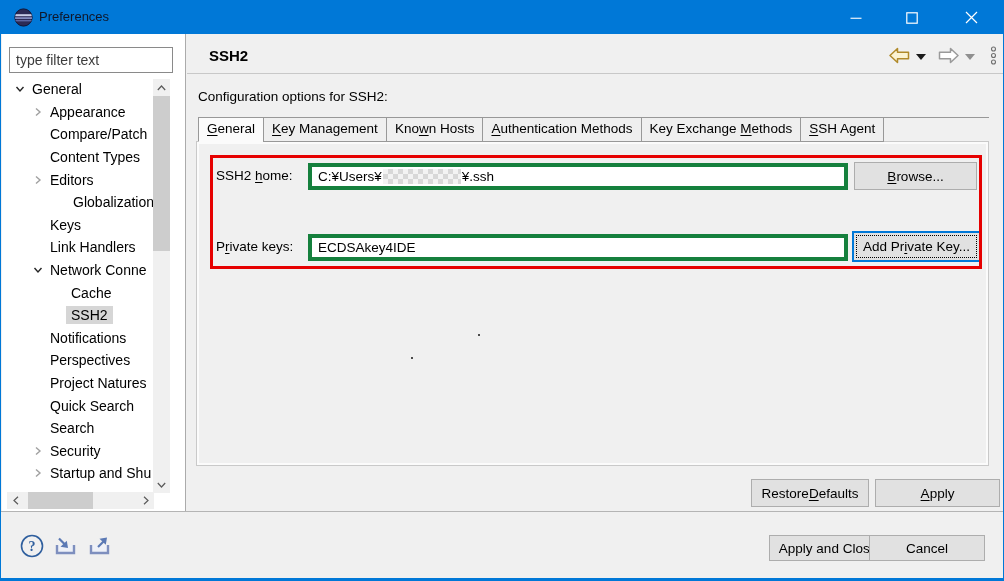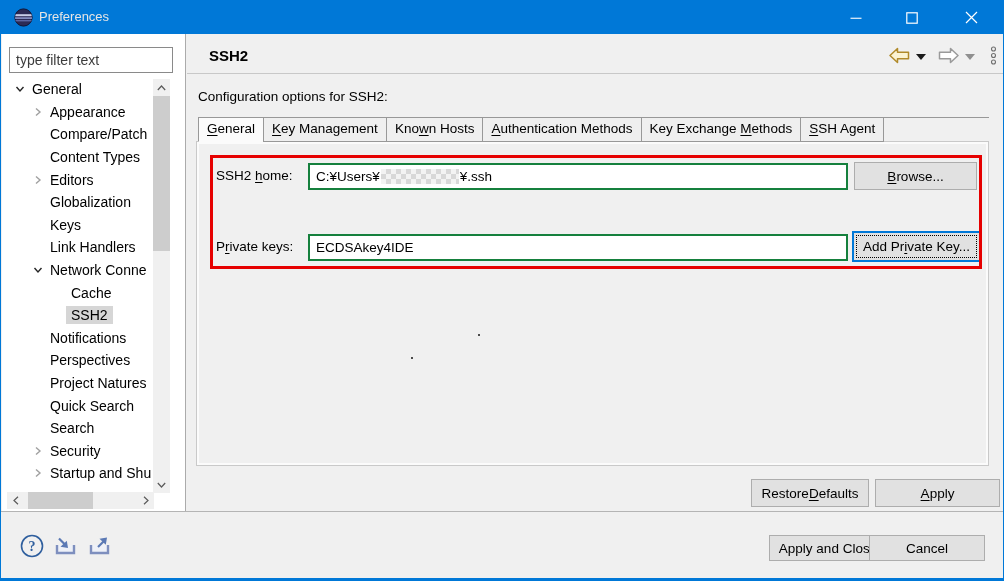--- a/index.html
+++ b/index.html
@@ -4,21 +4,21 @@
 <style>
   * { margin:0; padding:0; box-sizing:border-box; }
   html,body { width:1004px; height:581px; }
   body { font-family:"Liberation Sans", sans-serif; font-size:13.5px; color:#000; background:#f0f0f0; position:relative; }
   .window { position:absolute; left:0; top:0; width:1004px; height:581px; background:#f0f0f0;
             border:1px solid #0078d7; border-bottom-width:3px; overflow:hidden; }
   .abs { position:absolute; }
 
   
   .titlebar { position:absolute; left:0; top:0; width:100%; height:33px; background:#0078d7; color:#fff; }
-  .titlebar .title { position:absolute; left:38px; top:8px; font-size:13px; color:#e5e5e5; }
+  .titlebar .title { position:absolute; left:38px; top:8px; font-size:13px; color:#0f172a; }
   .winbtn { position:absolute; top:0; width:46px; height:33px; display:flex; align-items:center; justify-content:center; }
 
   
   .sidebar { position:absolute; left:1px; top:33px; width:183px; height:477px; background:#ffffff; overflow:hidden; }
   .vdivider { position:absolute; left:184px; top:33px; width:1px; height:477px; background:#ababab; }
   .filter { position:absolute; left:7px; top:13px; width:164px; height:26px; border:1px solid #8a8a8a; background:#fff;
             font-family:"Liberation Sans",sans-serif; font-size:14px; color:#3c3c3c; padding:0 6px; outline:none; }
   .tree { position:absolute; left:0; top:44px; width:152px; }
   .trow { height:22.6px; display:flex; align-items:center; white-space:nowrap; overflow:hidden; font-size:14px; }
   .trow .chev { width:10px; height:10px; display:inline-flex; flex:0 0 auto; margin-right:7px; }
@@ -49,21 +49,21 @@
          border-top:1px solid #989898; border-left:1px solid #989898; border-bottom:1px solid #989898;
          font-size:13.5px; white-space:nowrap; }
   .tab:last-child { border-right:1px solid #989898; }
   .tab.selected { background:#fbfbfb; border-bottom-color:#fbfbfb; z-index:3; }
 
   
   .contentbox { position:absolute; left:195px; top:140px; width:793px; height:325px;
                 border:1px solid #c9c9c9; box-shadow:inset 0 0 0 2px #fbfbfb; background:#f0f0f0; }
   .redrect { position:absolute; left:209px; top:154px; width:772px; height:114px; border:3px solid #e60000; z-index:5; }
   .fieldlabel { position:absolute; font-size:13.5px; }
-  .textinput { position:absolute; border:2px solid #15803d; background:#fff; font-size:13.5px;
+  .textinput { position:absolute; border:4px solid #15803d; background:#fff; font-size:13.5px;
                display:flex; align-items:center; padding:0 6px; white-space:nowrap; overflow:hidden; }
   .redacted { display:inline-block; width:78px; height:15px; margin:0 1px; vertical-align:-3px;
               background-image:
                 linear-gradient(45deg,#d8d8d8 25%,transparent 25%,transparent 75%,#d8d8d8 75%),
                 linear-gradient(45deg,#d8d8d8 25%,#f3f3f3 25%,#f3f3f3 75%,#d8d8d8 75%);
               background-size:10px 10px; background-position:0 0,5px 5px; }
   .btn { position:absolute; background:#e1e1e1; border:1px solid #adadad; font-family:"Liberation Sans",sans-serif;
          font-size:13.5px; display:flex; align-items:center; justify-content:center; white-space:nowrap; }
   .btn.focused { border:2px solid #0078d7; outline:1px dotted #000; outline-offset:-5px; }
   .speck { position:absolute; width:2px; height:2px; background:#4a4a4a; }
@@ -137,21 +137,21 @@
         <span class="tlabel">Content Types</span>
       </div>
       <div class="trow d1">
         <span class="chev">
             <svg width="10" height="10">
               <path d="M3 1.5 L7 5 L3 8.5" fill="none" stroke="#a0a0a0" stroke-width="1.4"></path>
             </svg>
           </span>
         <span class="tlabel">Editors</span>
       </div>
-      <div class="trow d1" style="padding-left:48px;">
+      <div class="trow d1" style="padding-left:48px;justify-content:flex-end;">
         <span class="tlabel">Globalization</span>
       </div>
       <div class="trow d1" style="padding-left:48px;">
         <span class="tlabel">Keys</span>
       </div>
       <div class="trow d1" style="padding-left:48px;">
         <span class="tlabel">Link Handlers</span>
       </div>
       <div class="trow d1">
         <span class="chev">

